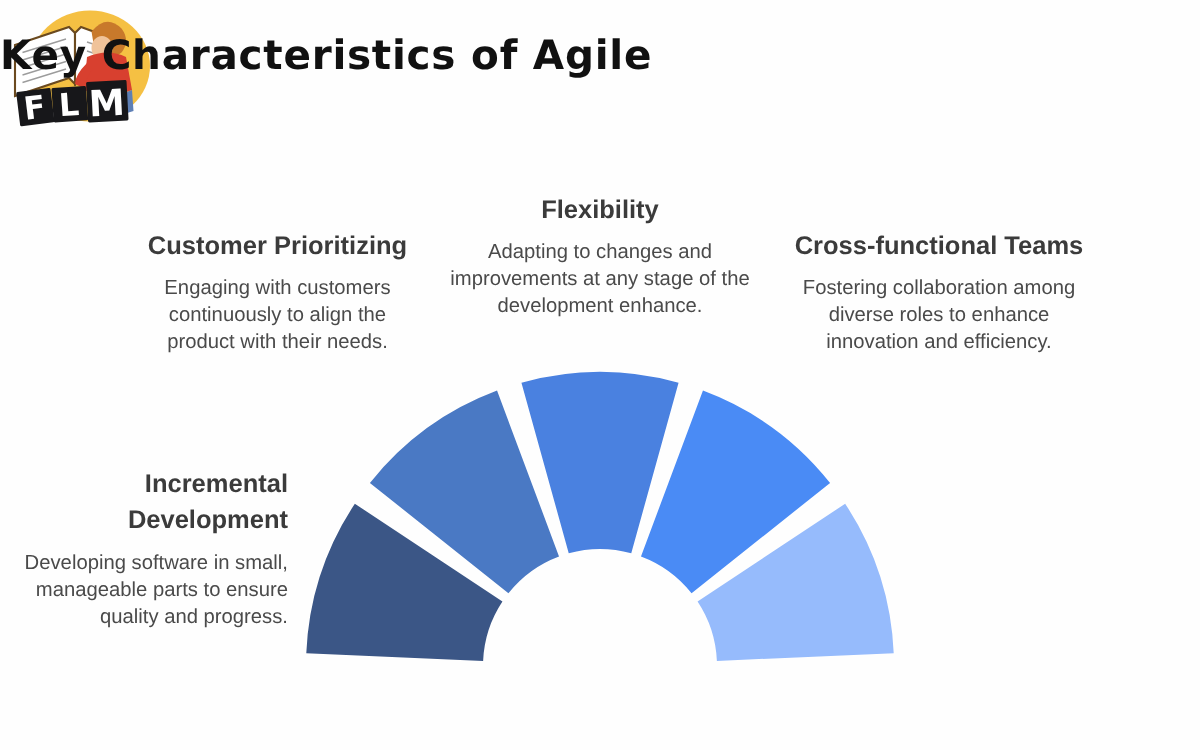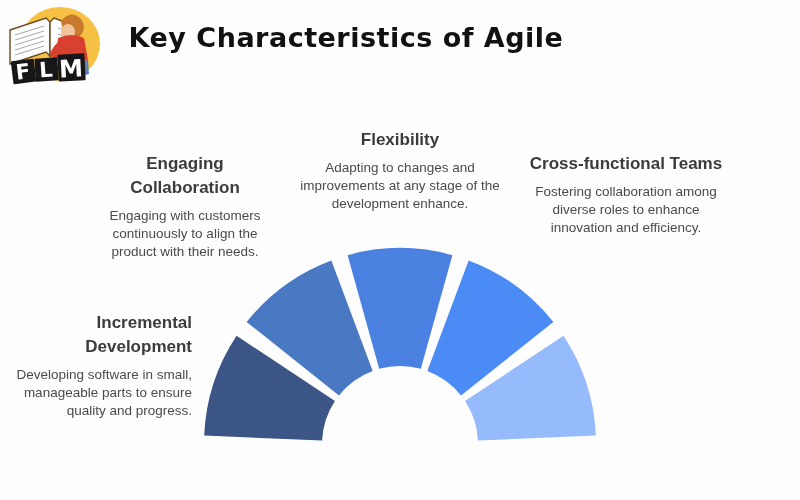--- a/index.html
+++ b/index.html
@@ -31,21 +31,20 @@
     width: 104px;
     height: 82px;
   }
 
   
   #title {
     position: absolute;
     left: 0;
     top: 22px;
     width: 692px;
-    text-align: center;
     font-family: "DejaVu Sans", sans-serif;
     font-size: 27px;
     font-weight: bold;
     color: #111111;
     letter-spacing: 0.5px;
   }
 
   
   #donut-wrap {
     position: absolute;
@@ -137,21 +136,21 @@
                L 220.84459333410402 123.8368246497274 A 78 78 0 0 0 179.15540666589595 123.8368246497274 Z" fill="#4a81e0"></path>
           <path d="M 268.6406467268556 15.412250907314046 A 196 196 0 0 1 353.3911987430731 76.98713121902655
                L 261.0434362344883 150.44385834226568 A 78 78 0 0 0 227.31617573823843 125.93956923862498 Z" fill="#4a8bf5"></path>
           <path d="M 363.44162112516506 90.82035087883669 A 196 196 0 0 1 395.8134514300441 190.45060007639427
                L 277.92576128338493 195.59768778550384 A 78 78 0 0 0 265.04309412123916 155.9489151456595 Z" fill="#96bbfc"></path>
         </g>
     </svg>
   </div>
 
   <div class="label-block" id="lbl-customer">
-    <p class="label-title">Engaging Collaboration</p>
+    <p class="label-title">Customer Prioritizing</p>
     <p class="label-desc">Engaging with customers continuously to align the product with their needs.</p>
   </div>
 
   <div class="label-block" id="lbl-flex">
     <p class="label-title">Flexibility</p>
     <p class="label-desc">Adapting to changes and improvements at any stage of the development enhance.</p>
   </div>
 
   <div class="label-block" id="lbl-cross">
     <p class="label-title">Cross-functional Teams</p>

